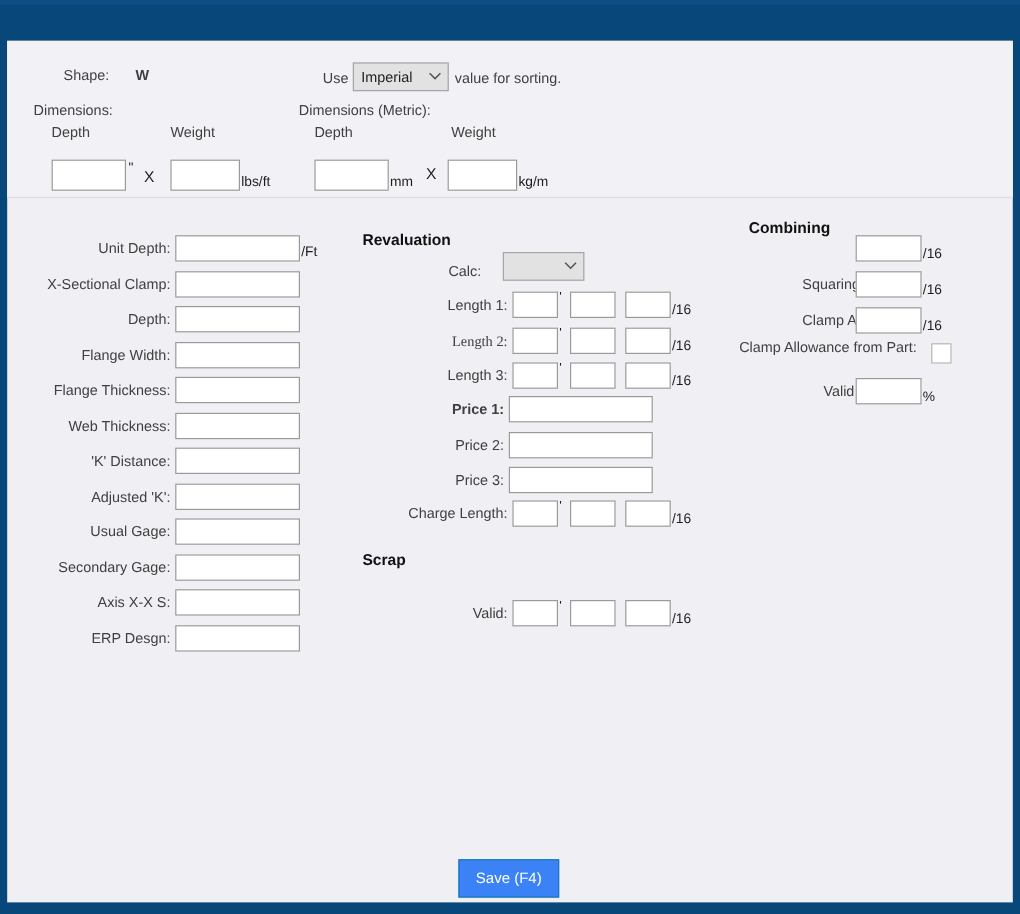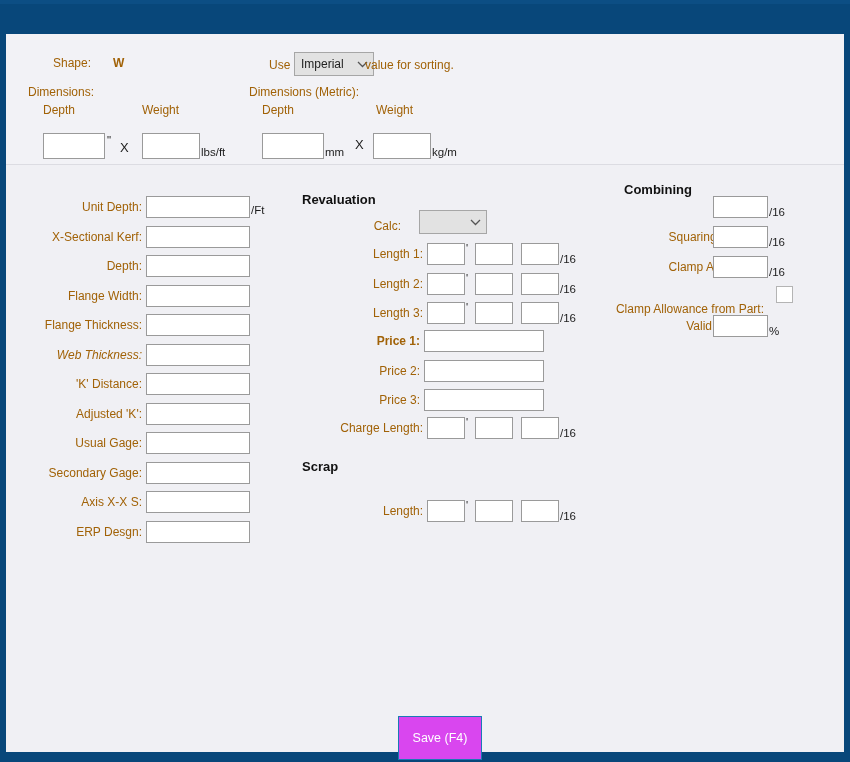--- a/index.html
+++ b/index.html
@@ -81,21 +81,21 @@
     width: 838px; height: 131px;
     background: #f2f2f6;
     border-bottom: 1px solid #dcdce2;
     box-sizing: border-box;
   }
 
   .lbl {
     position: absolute;
     white-space: nowrap;
     font-size: 12px;
-    color: #a16207;
+    color: #404040;
   }
   .lbl-r { text-align: right; }
   .bold { font-weight: bold; }
   .sect-title {
     position: absolute;
     font-size: 13px;
     font-weight: bold;
     color: #111;
     white-space: nowrap;
   }
@@ -146,23 +146,23 @@
     background: #fff;
     border: 1px solid #b4b4b4;
     box-shadow: inset 0 0 0 1px #fff;
     box-sizing: border-box;
     cursor: pointer;
   }
 
   
   #save-btn {
     position: absolute;
-    left: 392px; top: 682px;
-    width: 84px; height: 44px;
-    background: #d946ef;
+    left: 376px; top: 682px;
+    width: 84px; height: 32px;
+    background: #3b82f6;
     border: 1px solid #1b7ab5;
     color: #ffffff;
     font-family: "Liberation Sans", sans-serif;
     font-size: 12.5px;
     cursor: pointer;
     box-sizing: border-box;
     border-radius: 0;
   }
 
   .suffix {
@@ -194,21 +194,21 @@
 
       <span class="lbl" style="left:263px; top:24px;">Use</span>
       <div class="combo" style="left:288px; top:18px; width:80px; height:24px;">
         <span class="cval">Imperial</span>
         <span class="carrow">
           <svg width="11" height="7" viewBox="0 0 11 7">
               <path d="M1 1 L5.5 5.5 L10 1" stroke="#555" stroke-width="1.3" fill="none"></path>
             </svg>
         </span>
       </div>
-      <span class="lbl" style="left:359px; top:24px;">value for sorting.</span>
+      <span class="lbl" style="left:373px; top:24px;">value for sorting.</span>
 
       <span class="lbl" style="left:22px; top:51px;">Dimensions:</span>
       <span class="lbl" style="left:243px; top:51px;">Dimensions (Metric):</span>
 
       <span class="lbl" style="left:37px; top:69px;">Depth</span>
       <span class="lbl" style="left:136px; top:69px;">Weight</span>
       <span class="lbl" style="left:256px; top:69px;">Depth</span>
       <span class="lbl" style="left:370px; top:69px;">Weight</span>
 
       <input class="tf" style="left: 37px; top: 99px; width: 62px; height: 26px;" value="">
@@ -221,29 +221,29 @@
       <span class="suffix" style="left:319px; top:112px;">mm</span>
       <span class="xmark" style="left:349px; top:103px;">X</span>
       <input class="tf" style="left: 367px; top: 99px; width: 58px; height: 26px;" value="">
       <span class="suffix" style="left:426px; top:112px;">kg/m</span>
     </div>
 
     <div id="props-col">
         <span class="lbl lbl-r" style="left: 0px; top: 166px; width: 136px;">Unit Depth:</span>
         <input class="tf" value="" style="left: 140px; top: 162px; width: 104px; height: 22px;">
         <span class="suffix" style="left: 245px; top: 170px;">/Ft</span>
-        <span class="lbl lbl-r" style="left: 0px; top: 195.5px; width: 136px;">X-Sectional Kerf:</span>
+        <span class="lbl lbl-r" style="left: 0px; top: 195.5px; width: 136px;">X-Sectional Clamp:</span>
         <input class="tf" value="" style="left: 140px; top: 191.5px; width: 104px; height: 22px;">
         <span class="lbl lbl-r" style="left: 0px; top: 225px; width: 136px;">Depth:</span>
         <input class="tf" value="" style="left: 140px; top: 221px; width: 104px; height: 22px;">
         <span class="lbl lbl-r" style="left: 0px; top: 254.5px; width: 136px;">Flange Width:</span>
         <input class="tf" value="" style="left: 140px; top: 250.5px; width: 104px; height: 22px;">
         <span class="lbl lbl-r" style="left: 0px; top: 284px; width: 136px;">Flange Thickness:</span>
         <input class="tf" value="" style="left: 140px; top: 280px; width: 104px; height: 22px;">
-        <span class="lbl lbl-r" style="left: 0px; top: 313.5px; width: 136px; font-style: italic;">Web Thickness:</span>
+        <span class="lbl lbl-r" style="left: 0px; top: 313.5px; width: 136px;">Web Thickness:</span>
         <input class="tf" value="" style="left: 140px; top: 309.5px; width: 104px; height: 22px;">
         <span class="lbl lbl-r" style="left: 0px; top: 343px; width: 136px;">'K' Distance:</span>
         <input class="tf" value="" style="left: 140px; top: 339px; width: 104px; height: 22px;">
         <span class="lbl lbl-r" style="left: 0px; top: 372.5px; width: 136px;">Adjusted 'K':</span>
         <input class="tf" value="" style="left: 140px; top: 368.5px; width: 104px; height: 22px;">
         <span class="lbl lbl-r" style="left: 0px; top: 402px; width: 136px;">Usual Gage:</span>
         <input class="tf" value="" style="left: 140px; top: 398px; width: 104px; height: 22px;">
         <span class="lbl lbl-r" style="left: 0px; top: 431.5px; width: 136px;">Secondary Gage:</span>
         <input class="tf" value="" style="left: 140px; top: 427.5px; width: 104px; height: 22px;">
         <span class="lbl lbl-r" style="left: 0px; top: 461px; width: 136px;">Axis X-X S:</span>
@@ -262,21 +262,21 @@
           </svg>
       </span>
     </div>
     <div id="reval-lengths">
         <span class="lbl lbl-r" style="left: 297px; top: 213px; width: 120px; text-align: right;">Length 1:</span>
         <input class="tf" value="" style="left: 421px; top: 209px; width: 38px; height: 22px;">
         <input class="tf" value="" style="left: 469px; top: 209px; width: 38px; height: 22px;">
         <input class="tf" value="" style="left: 515px; top: 209px; width: 38px; height: 22px;">
         <span class="suffix" style="left: 460px; top: 208px; font-size: 11px;">'</span>
         <span class="suffix" style="left: 554px; top: 219px;">/16</span>
-        <span class="lbl lbl-r" style="left: 297px; top: 242.5px; width: 120px;">Length 2:</span>
+        <span class="lbl lbl-r" style="left: 297px; top: 242.5px; width: 120px; font-family: Liberation Serif, serif;">Length 2:</span>
         <input class="tf" value="" style="left: 421px; top: 238.5px; width: 38px; height: 22px;">
         <input class="tf" value="" style="left: 469px; top: 238.5px; width: 38px; height: 22px;">
         <input class="tf" value="" style="left: 515px; top: 238.5px; width: 38px; height: 22px;">
         <span class="suffix" style="left: 460px; top: 237.5px; font-size: 11px;">'</span>
         <span class="suffix" style="left: 554px; top: 248.5px;">/16</span>
         <span class="lbl lbl-r" style="left: 297px; top: 272px; width: 120px;">Length 3:</span>
         <input class="tf" value="" style="left: 421px; top: 268px; width: 38px; height: 22px;">
         <input class="tf" value="" style="left: 469px; top: 268px; width: 38px; height: 22px;">
         <input class="tf" value="" style="left: 515px; top: 268px; width: 38px; height: 22px;">
         <span class="suffix" style="left: 460px; top: 267px; font-size: 11px;">'</span>
@@ -294,40 +294,40 @@
         <span class="lbl lbl-r" style="left: 287px; top: 387px; width: 130px;">Charge Length:</span>
         <input class="tf" value="" style="left: 421px; top: 383px; width: 38px; height: 22px;">
         <input class="tf" value="" style="left: 469px; top: 383px; width: 38px; height: 22px;">
         <input class="tf" value="" style="left: 515px; top: 383px; width: 38px; height: 22px;">
         <span class="suffix" style="left: 460px; top: 382px; font-size: 11px;">'</span>
         <span class="suffix" style="left: 554px; top: 393px;">/16</span>
       </div>
 
     <span class="sect-title" style="position:absolute; left:296px; top:425px;">Scrap</span>
     <div id="scrap-length-row">
-        <span class="lbl lbl-r" style="left: 307px; top: 470px; width: 110px;">Length:</span>
+        <span class="lbl lbl-r" style="left: 307px; top: 470px; width: 110px;">Valid:</span>
         <input class="tf" value="" style="left: 421px; top: 466px; width: 38px; height: 22px;">
         <input class="tf" value="" style="left: 469px; top: 466px; width: 38px; height: 22px;">
         <input class="tf" value="" style="left: 515px; top: 466px; width: 38px; height: 22px;">
         <span class="suffix" style="left: 460px; top: 465px; font-size: 11px;">'</span>
         <span class="suffix" style="left: 554px; top: 476px;">/16</span>
       </div>
 
     <span class="sect-title" style="position:absolute; left:586px; top:148px;margin-left:32px;">Combining</span>
     <div id="combining-rows">
         <span class="lbl lbl-r" style="left: 562px; top: 166px; width: 196px;">Kerf:</span>
         <input class="tf" value="" style="left: 707px; top: 162px; width: 55px; height: 22px;">
         <span class="suffix" style="left: 763px; top: 172px;">/16</span>
         <span class="lbl lbl-r" style="left: 562px; top: 196px; width: 196px;">Squaring Amount:</span>
         <input class="tf" value="" style="left: 707px; top: 192px; width: 55px; height: 22px;">
         <span class="suffix" style="left: 763px; top: 202px;">/16</span>
         <span class="lbl lbl-r" style="left: 562px; top: 226px; width: 196px;">Clamp Allowance:</span>
         <input class="tf" value="" style="left: 707px; top: 222px; width: 55px; height: 22px;">
         <span class="suffix" style="left: 763px; top: 232px;">/16</span>
-        <span class="lbl lbl-r" style="left: 532px; top: 268px; width: 226px;">Clamp Allowance from Part:</span>
+        <span class="lbl lbl-r" style="left: 532px; top: 248px; width: 226px;">Clamp Allowance from Part:</span>
         <div class="cbox" style="left: 770px; top: 252px;"></div>
         <span class="lbl lbl-r" style="left: 562px; top: 285px; width: 196px;">Valid Scrap %:</span>
         <input class="tf" value="" style="left: 707px; top: 281px; width: 55px; height: 22px;">
         <span class="suffix" style="left: 763px; top: 291px;">%</span>
       </div>
 
     <button id="save-btn">Save (F4)</button>
   </div>
 </div>
 

